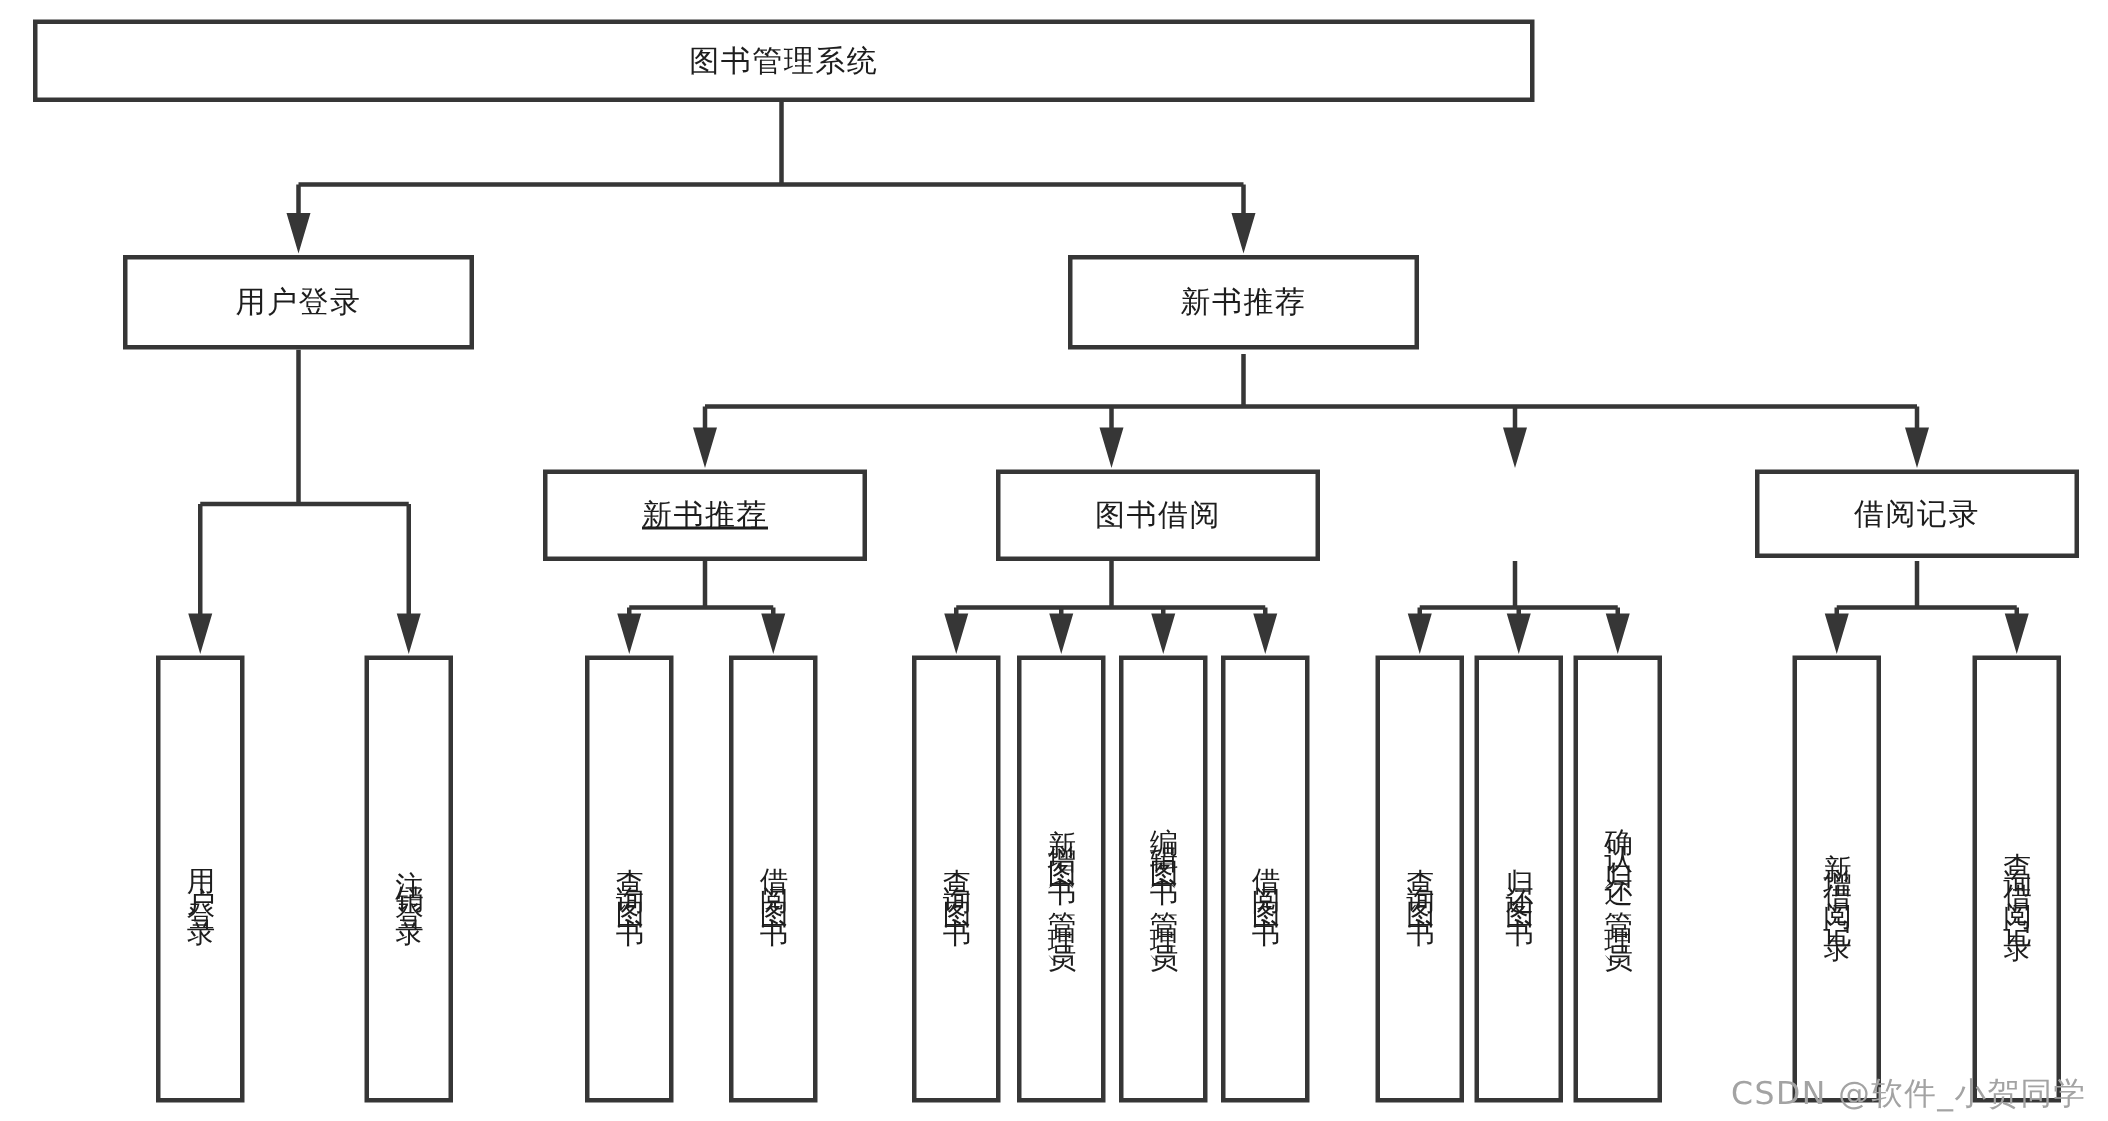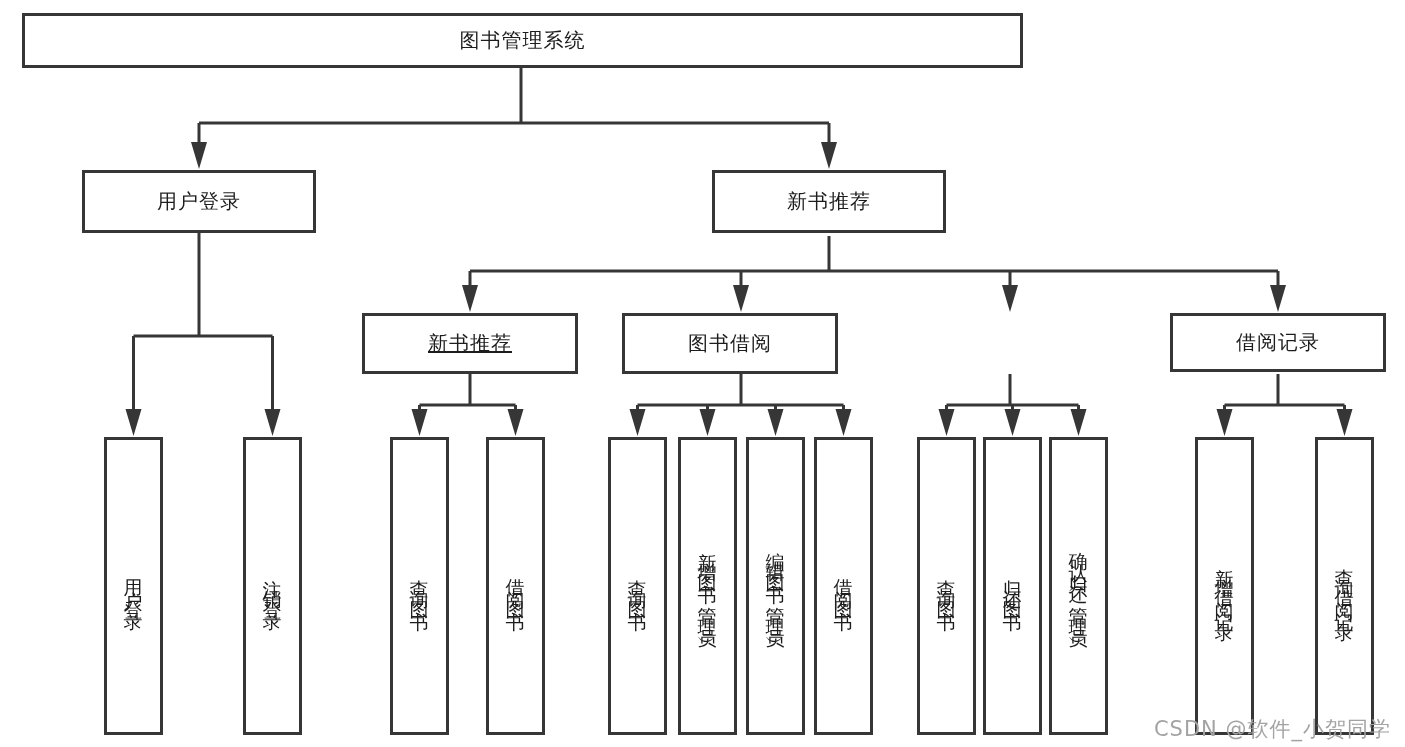--- a/index.html
+++ b/index.html
@@ -87,21 +87,21 @@
   <div class="node h" style="left:82px; top:170px; width:234px; height:63px;">
     <span class="label">用户登录</span>
   </div>
   <div class="node h" style="left:712px; top:170px; width:234px; height:63px;">
     <span class="label">新书推荐</span>
   </div>
 
   <div class="node h" style="left:362px; top:313px; width:216px; height:61px;text-decoration:underline;">
     <span class="label">新书推荐</span>
   </div>
-  <div class="node h" style="left:622px; top:313px; width:216px; height:61px;">
+  <div class="node h" style="left:664px; top:313px; width:216px; height:61px;">
     <span class="label">图书借阅</span>
   </div>
   <div class="node h" style="left:1170px; top:313px; width:216px; height:59px;">
     <span class="label">借阅记录</span>
   </div>
 
   <div class="node v" style="left:104px; top:437px; width:59px; height:298px;">
     <span class="label">用户登录</span>
   </div>
   <div class="node v" style="left:243px; top:437px; width:59px; height:298px;">

